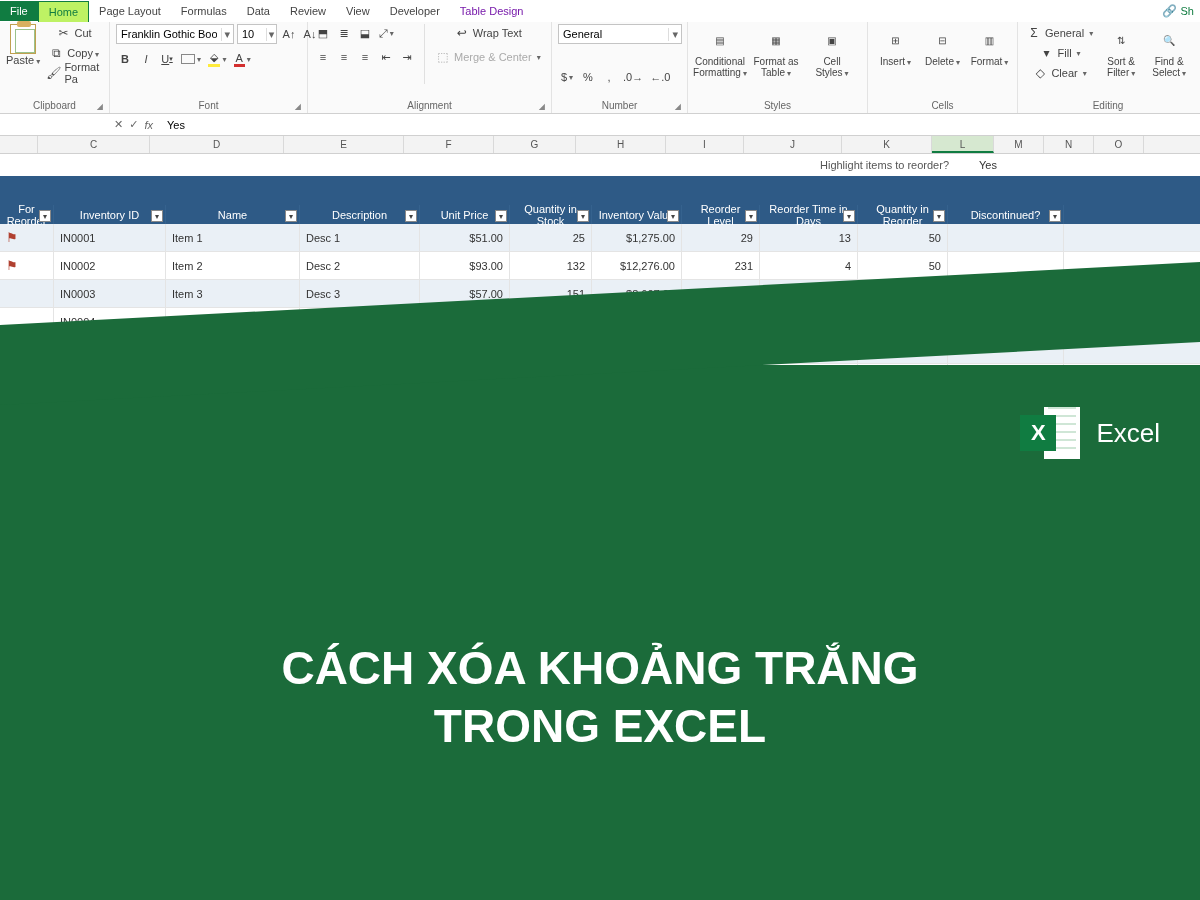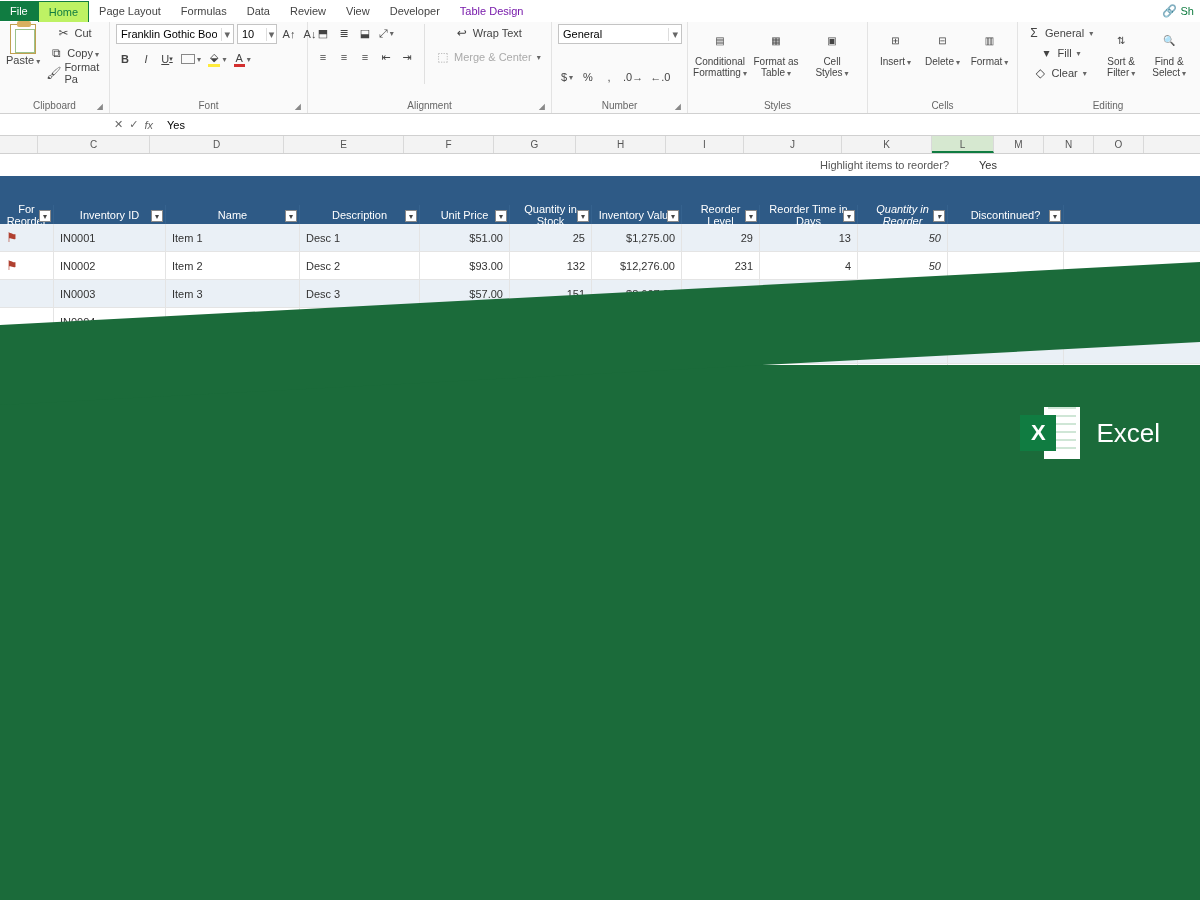--- a/index.html
+++ b/index.html
@@ -62,21 +62,21 @@
 .inv-hdr .cell .fd { position:absolute; right:2px; bottom:2px; width:12px; height:12px; background:#fff; color:#444; font-size:8px; display:flex; align-items:center; justify-content:center; border:1px solid #888; }
 .inv-row { display:flex; height:28px; align-items:center; border-bottom:1px solid #e4e4e4; }
 .inv-row.alt { background:#eaf0f6; }
 .inv-row .cell { border-right:1px solid #e4e4e4; padding:0 6px; height:100%; display:flex; align-items:center; }
 .flag { color:#b04030; font-size:13px; }
 .r { justify-content:flex-end; }
 
 
 .w-flag{width:54px;} .w-id{width:112px;} .w-name{width:134px;text-align:center;} .w-desc{width:120px;}
 .w-price{width:90px;} .w-qty{width:82px;} .w-val{width:90px;} .w-reord{width:78px;}
-.w-days{width:98px;} .w-qre{width:90px;font-style:italic;} .w-disc{width:116px;}
+.w-days{width:98px;} .w-qre{width:90px;} .w-disc{width:116px;}
 
 
 .overlay { position:absolute; left:0; right:0; bottom:0; top:365px; background:#1b6b3a; }
 .overlay::before { content:""; position:absolute; left:0; right:0; top:-40px; height:80px; background:#1b6b3a; transform:skewY(-3deg); transform-origin:top left; }
 .ov-content { position:absolute; inset:0; display:flex; flex-direction:column; align-items:center; justify-content:center; }
 .ov-title { color:#fff; font-size:46px; font-weight:700; text-align:center; line-height:1.25; font-family:"Times New Roman", serif; margin-top:130px; }
 .excel-badge { position:absolute; right:40px; top:40px; display:flex; align-items:center; gap:16px; color:#fff; font-size:26px; }
 .xl-icon { width:60px; height:56px; position:relative; }
 .xl-sheet { position:absolute; right:0; top:2px; width:36px; height:52px; background:#fff; }
 .xl-sheet::before, .xl-sheet::after { content:""; position:absolute; left:4px; right:4px; height:2px; background:#cfe6d6; }
@@ -443,14 +443,18 @@
 
 <div class="overlay">
   <div class="ov-content">
     <div class="excel-badge">
       <div class="xl-icon">
         <div class="xl-sheet"></div>
         <div class="xl-book">X</div>
       </div>
       <span>Excel</span>
     </div>
+    <div class="ov-title">
+      <div>CÁCH XÓA KHOẢNG TRẮNG</div>
+      <div>TRONG EXCEL</div>
+    </div>
   </div>
 </div>
 
 </body></html>

